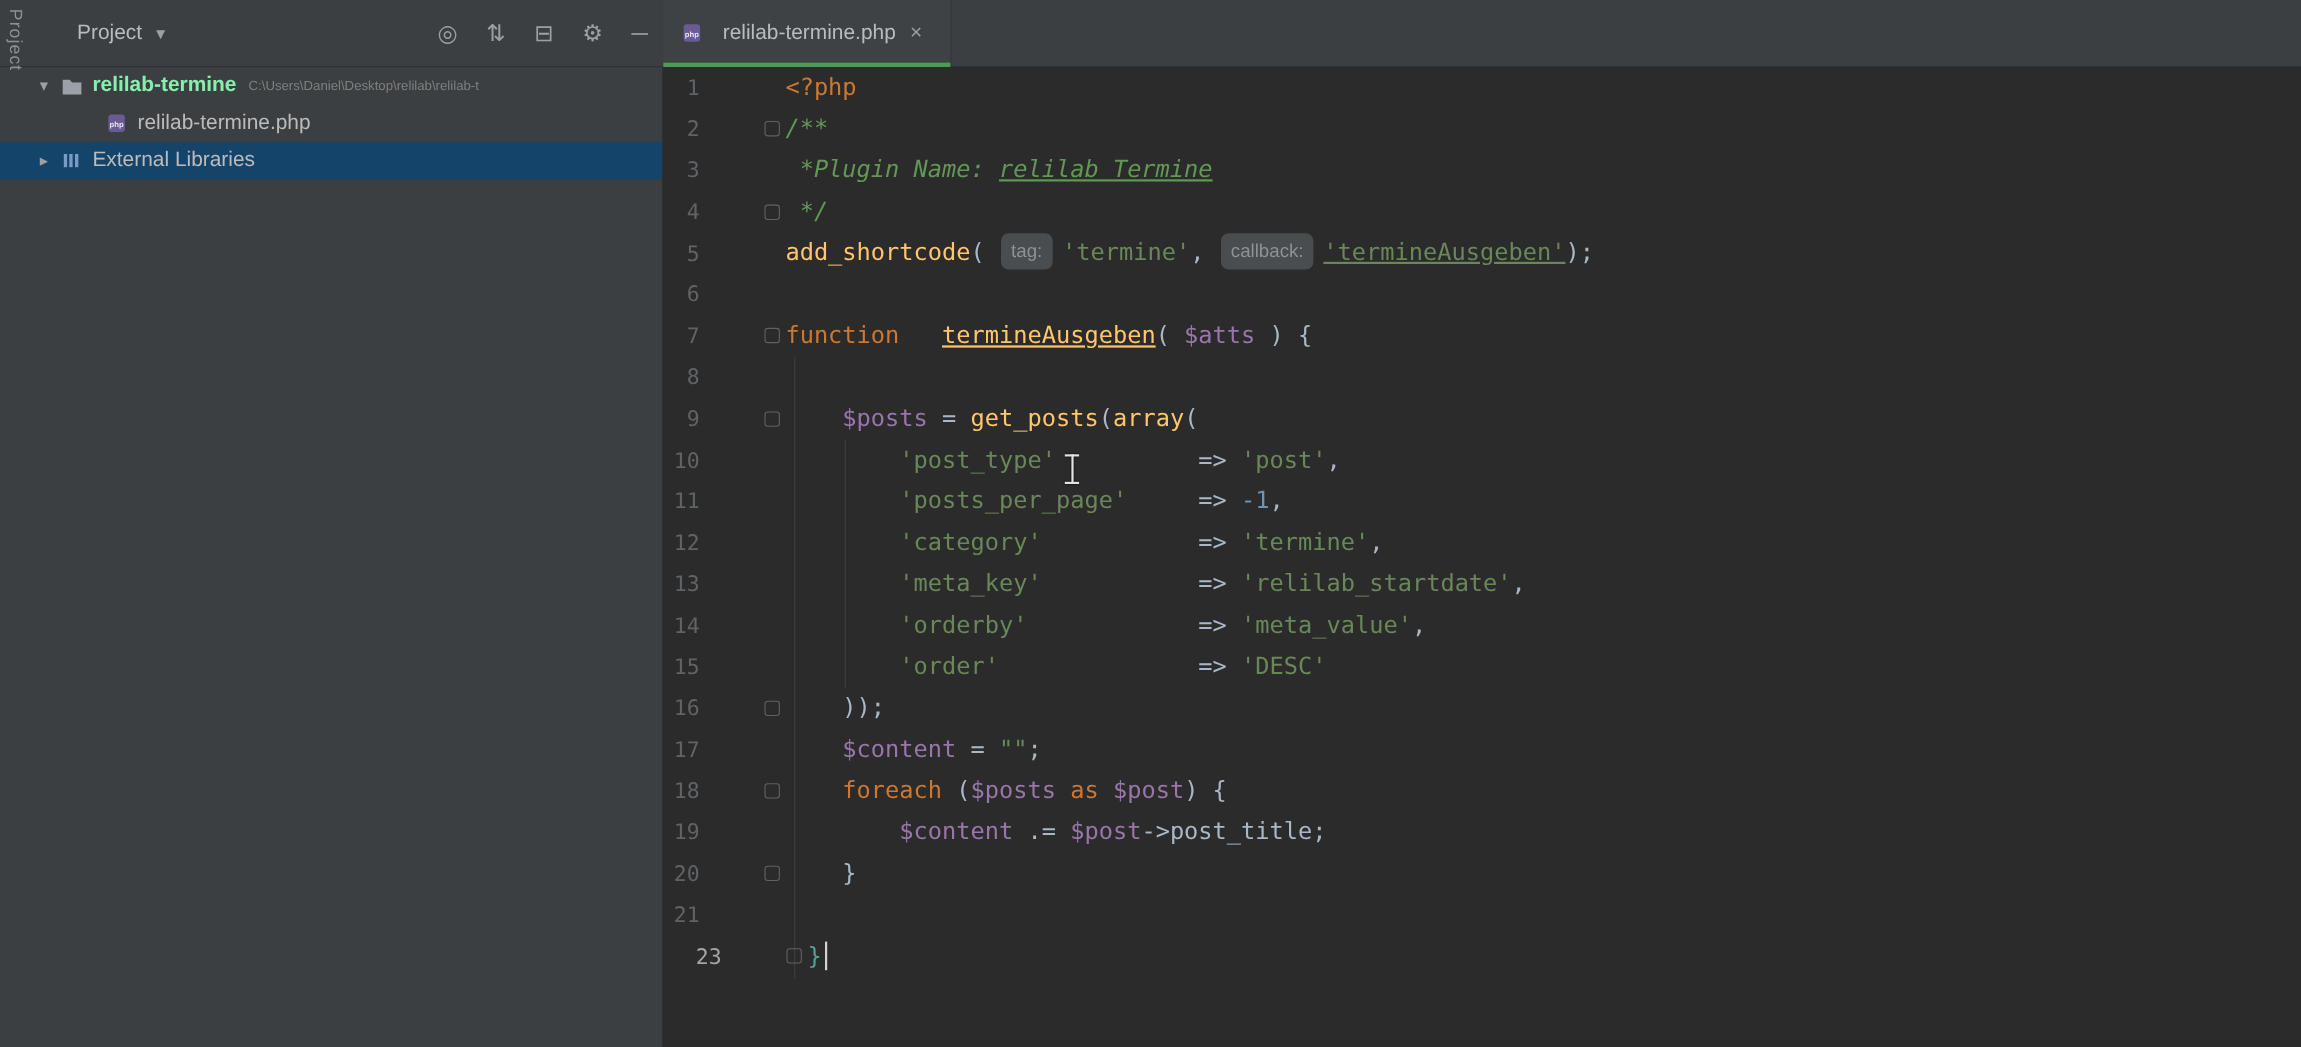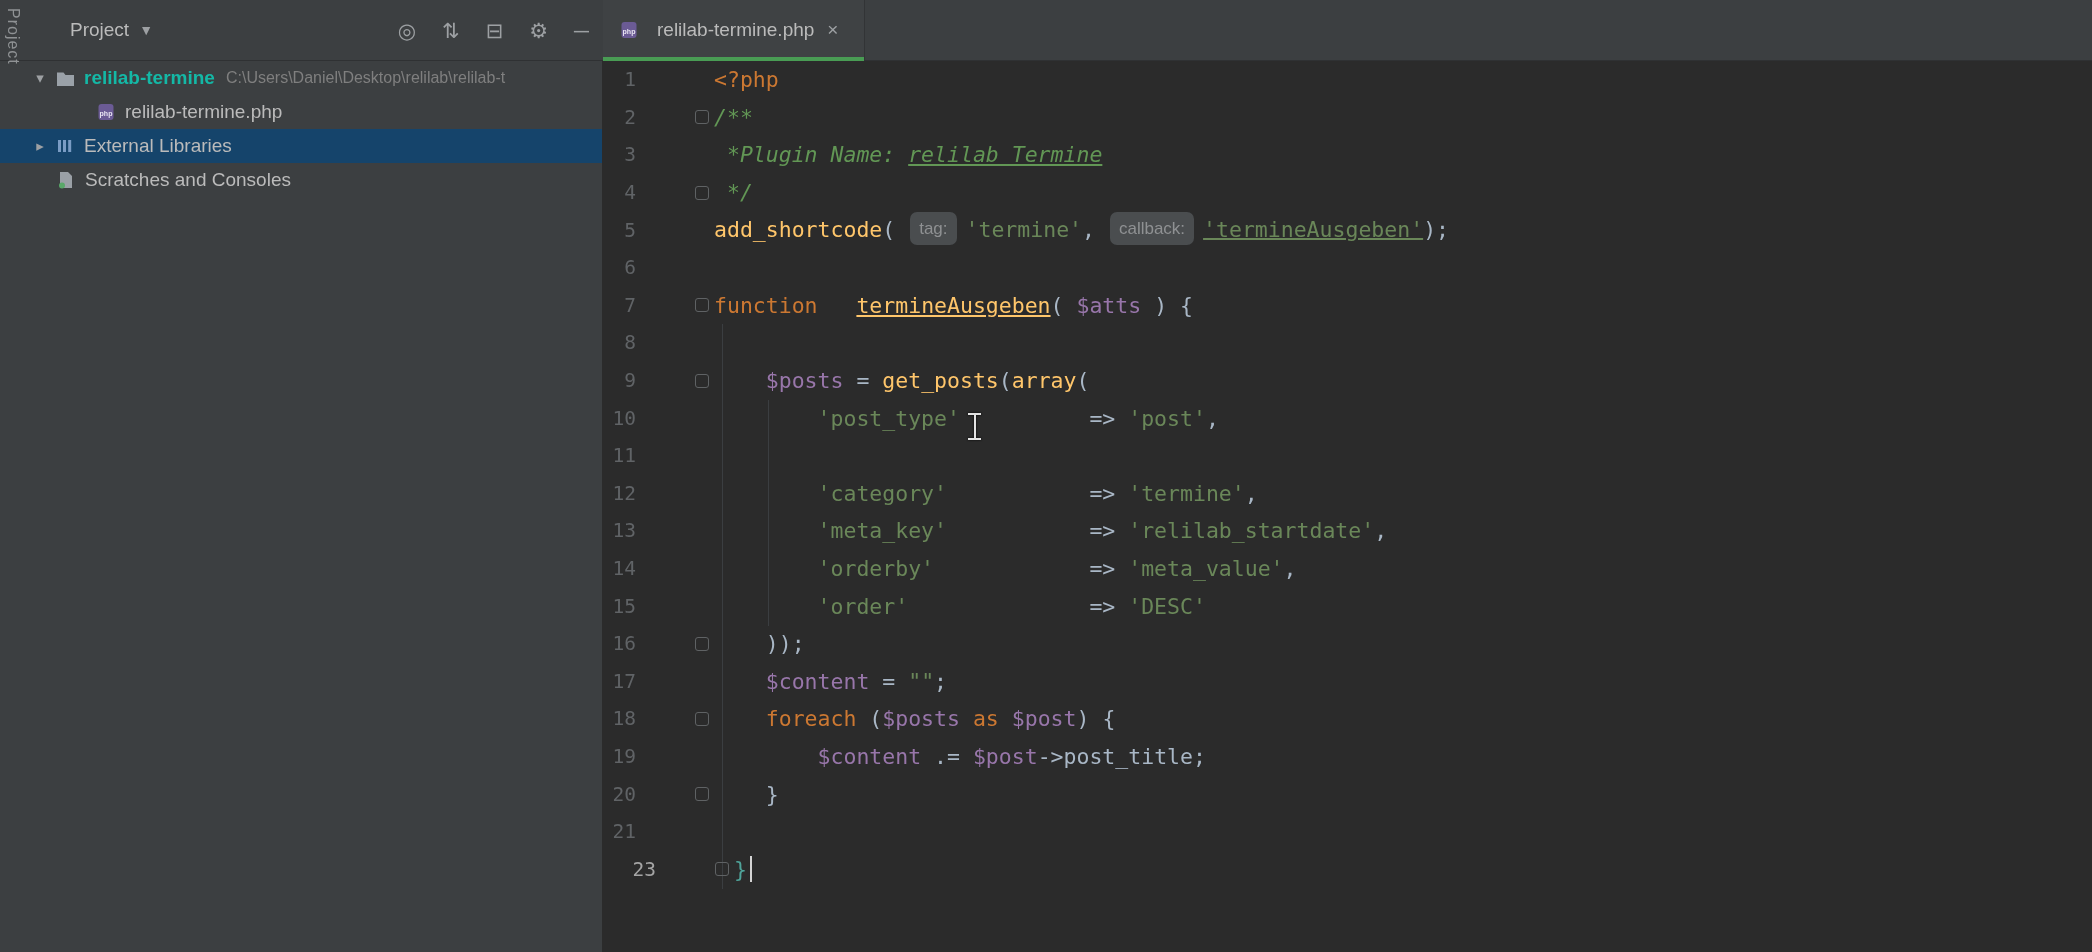--- a/index.html
+++ b/index.html
@@ -28,22 +28,22 @@
   .tab-close{font-size:19px;color:#9da0a3;margin-left:4px;}
   
   .vlabel{position:absolute;left:4px;top:8px;writing-mode:vertical-rl;text-orientation:mixed;font-size:16px;color:#8f9294;z-index:5;letter-spacing:1px;}
   
   .project-panel{position:absolute;left:0;top:61px;width:603px;bottom:0;background:var(--panel-bg);border-right:1px solid #2b2b2b;overflow:hidden;}
   .tree-row{height:34px;display:flex;align-items:center;font-size:19px;color:#bbbbbb;white-space:nowrap;overflow:hidden;}
   .tree-row.selected{background:var(--sel);}
   .chev{width:20px;flex:none;color:#9da0a3;font-size:15px;margin-right:5px;text-align:center;}
   .ticon{width:20px;height:18px;flex:none;margin-right:9px;display:inline-flex;align-items:center;justify-content:center;}
   .tree-label{color:#bbbbbb;}
-  .tree-label.bold{color:#14b8a6;font-weight:bold;}
-  .tree-path{color:#7f7f7f;font-size:16px;margin-left:11px;}
+  .tree-label.bold{color:#86efac;font-weight:bold;}
+  .tree-path{color:#7f7f7f;font-size:12px;margin-left:11px;}
   
   .editor{position:absolute;left:603px;top:61px;right:0;bottom:0;background:var(--editor-bg);overflow:hidden;}
   .iguide{position:absolute;width:1px;background:#3b3e41;}
   .code-lines{position:relative;z-index:1;}
   .code-line{display:flex;align-items:center;height:var(--lh);font-family:"DejaVu Sans Mono",monospace;font-size:21.5px;}
   .ln{width:33px;flex:none;text-align:right;color:#606366;font-size:19.5px;}
   .ln.active{color:#a4a4a4;margin-left:20px;}
   .foldcol{width:78px;flex:none;display:flex;justify-content:flex-end;align-items:center;padding-right:5px;}
   .fm{width:14px;height:14px;border:1px solid #5f6264;border-radius:3px;background:transparent;}
   .ct{white-space:pre;flex:none;color:var(--txt);}
@@ -119,29 +119,20 @@
           <svg width="18" height="18" viewBox="0 0 18 18">
             <g fill="#7a9cc4">
               <rect x="2" y="3" width="3" height="12"></rect>
               <rect x="7" y="3" width="3" height="12"></rect>
               <rect x="12.2" y="3" width="3" height="12"></rect>
             </g>
           </svg>
         </span>
         <span class="tree-label">External Libraries</span>
       </div>
-      <div class="tree-row" style="padding-left: 56px;">
-        <span class="ticon">
-          <svg width="18" height="18" viewBox="0 0 18 18">
-            <path d="M3 1h8l4 4v12H3z" fill="#9aa0a6"></path>
-            <circle cx="5" cy="14.5" r="3" fill="#59a869"></circle>
-          </svg>
-        </span>
-        <span class="tree-label">Scratches and Consoles</span>
-      </div>
     </div>
 </div>
 
 <div class="editor">
   <div class="iguide" style="left:119px;top:263px;height:565px;"></div>
   <div class="iguide" style="left:165px;top:339px;height:226px;"></div>
   <div class="code-lines" id="code-lines">
       <div class="code-line">
         <span class="ln">1</span>
         <span class="foldcol"></span>
@@ -196,20 +187,21 @@
         <span class="ct"><span class="tk-plain">    </span><span class="tk-var">$posts</span><span class="tk-plain"> = </span><span class="tk-fn">get_posts</span><span class="tk-plain">(</span><span class="tk-fn">array</span><span class="tk-plain">(</span></span>
       </div>
       <div class="code-line">
         <span class="ln">10</span>
         <span class="foldcol"></span>
         <span class="ct"><span class="tk-plain">        </span><span class="tk-str">'post_type'</span><span class="tk-plain">          =&gt; </span><span class="tk-str">'post'</span><span class="tk-plain">,</span></span>
       </div>
       <div class="code-line">
         <span class="ln">11</span>
         <span class="foldcol"></span>
+        <span class="ct"><span class="tk-plain">        </span><span class="tk-str">'posts_per_page'</span><span class="tk-plain">     =&gt; </span><span class="tk-num">-1</span><span class="tk-plain">,</span></span>
       </div>
       <div class="code-line">
         <span class="ln">12</span>
         <span class="foldcol"></span>
         <span class="ct"><span class="tk-plain">        </span><span class="tk-str">'category'</span><span class="tk-plain">           =&gt; </span><span class="tk-str">'termine'</span><span class="tk-plain">,</span></span>
       </div>
       <div class="code-line">
         <span class="ln">13</span>
         <span class="foldcol"></span>
         <span class="ct"><span class="tk-plain">        </span><span class="tk-str">'meta_key'</span><span class="tk-plain">           =&gt; </span><span class="tk-str">'relilab_startdate'</span><span class="tk-plain">,</span></span>

